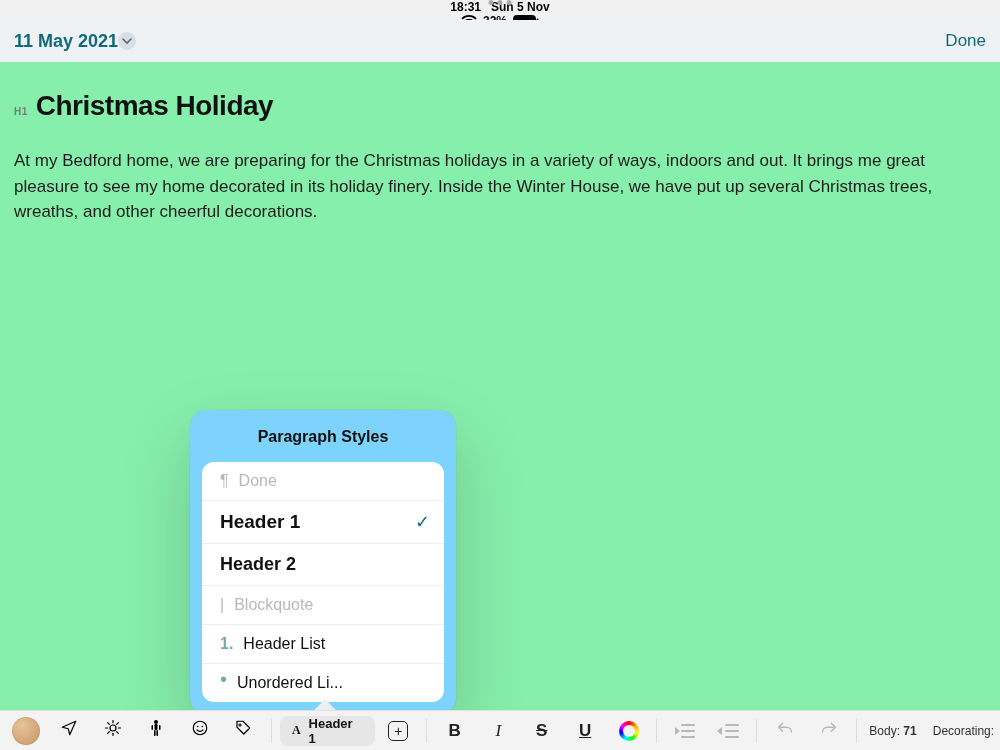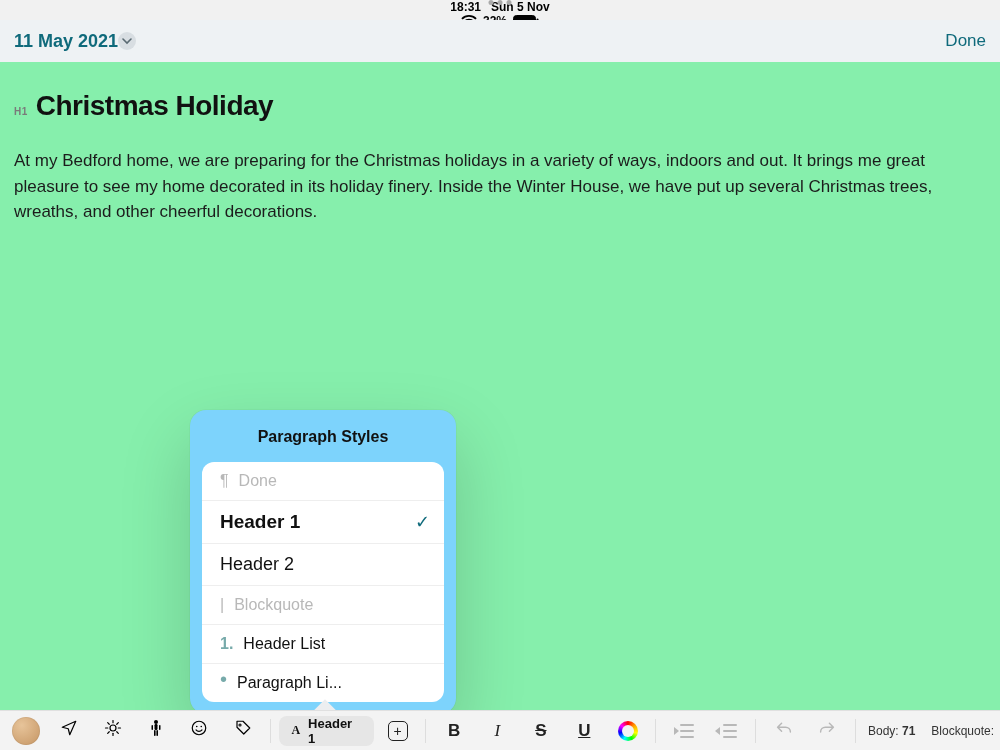--- a/index.html
+++ b/index.html
@@ -31,21 +31,21 @@
 
   
   .popover { position: absolute; left: 190px; bottom: 36px; width: 266px; background: #7dd3fc; border-radius: 16px; box-shadow: 0 30px 70px rgba(0,0,0,0.18), 0 0 0 0.5px rgba(0,0,0,0.05); overflow: hidden; }
   .pop-title { text-align: center; font-weight: 700; font-size: 16px; padding: 18px 0 16px 0; }
   .pop-list { background: #fff; margin: 0 12px 12px 12px; border-radius: 12px; overflow: hidden; }
   .pop-item { display: flex; align-items: center; justify-content: space-between; padding: 10px 14px 10px 18px; font-size: 16px; border-bottom: 1px solid #eee; cursor: pointer; }
   .pop-item.last { border-bottom: none; }
   .pop-item .lead { display: flex; align-items: baseline; gap: 10px; }
   .pop-item .muted { color: #b8b8b8; }
   .pop-item .hdr1 { font-weight: 800; font-size: 19px; }
-  .pop-item .hdr2 { font-weight: 400; font-size: 18px; text-align: center; }
+  .pop-item .hdr2 { font-weight: 700; font-size: 18px; text-align: center; }
   .pop-item .hdr3 { font-weight: 700; font-size: 16px; }
   .pop-item .check { color: #0f6a7b; font-size: 18px; }
   .pop-item .idx { color: #7aa; font-weight: 600; }
   .pop-item .dot { color: #7aa; font-size: 20px; line-height: 0; position: relative; top: -2px; }
   .pop-caret { position: absolute; bottom: -7px; left: 126px; width: 18px; height: 18px; background: #eceef0; transform: rotate(45deg); border-bottom-right-radius: 3px; box-shadow: 2px 2px 4px rgba(0,0,0,0.06); }
 
   
   .toolbar { position: absolute; left: 0; right: 0; bottom: 0; height: 40px; background: #f3f3f3; border-top: 1px solid #e0e0e0; display: flex; align-items: center; padding: 0 6px; gap: 4px; }
   .tb-avatar { width: 28px; height: 28px; border-radius: 50%; background: radial-gradient(circle at 35% 30%, #e7c49a, #c59563); box-shadow: inset 0 0 0 1px rgba(0,0,0,0.05); }
   .tb-btn { width: 40px; height: 32px; display: inline-flex; align-items: center; justify-content: center; border-radius: 6px; font-size: 17px; color: #222; cursor: pointer; }
@@ -152,21 +152,21 @@
     </div>
     <div class="pop-item">
       <span class="lead">
           <span class="idx">1.</span>
           <span>Header List</span>
         </span>
     </div>
     <div class="pop-item last">
       <span class="lead">
           <span class="dot">•</span>
-          <span>Paragraph Li...</span>
+          <span>Unordered Li...</span>
         </span>
     </div>
   </div>
   <div class="pop-caret"></div>
 </div>
 
 <div class="toolbar">
   <div class="tb-btn">
       <span class="tb-avatar"></span>
     </div>
@@ -258,15 +258,15 @@
         </svg></span>
     </div>
   <div class="tb-btn dim">
       <span class="rot180"><svg width="20" height="16" viewBox="0 0 24 20">
           <path d="M9 4L4 9l5 5M4 9h10a6 6 0 016 6" fill="none" stroke="currentColor" stroke-width="1.8" stroke-linecap="round" stroke-linejoin="round"></path>
         </svg></span>
     </div>
   <div class="tb-sep"></div>
   <div class="tb-stats">
     <span><span>Body:</span> <strong>71</strong></span>
-    <span>Blockquote:</span>
+    <span>Decorating:</span>
   </div>
 </div>
 
 </body></html>

